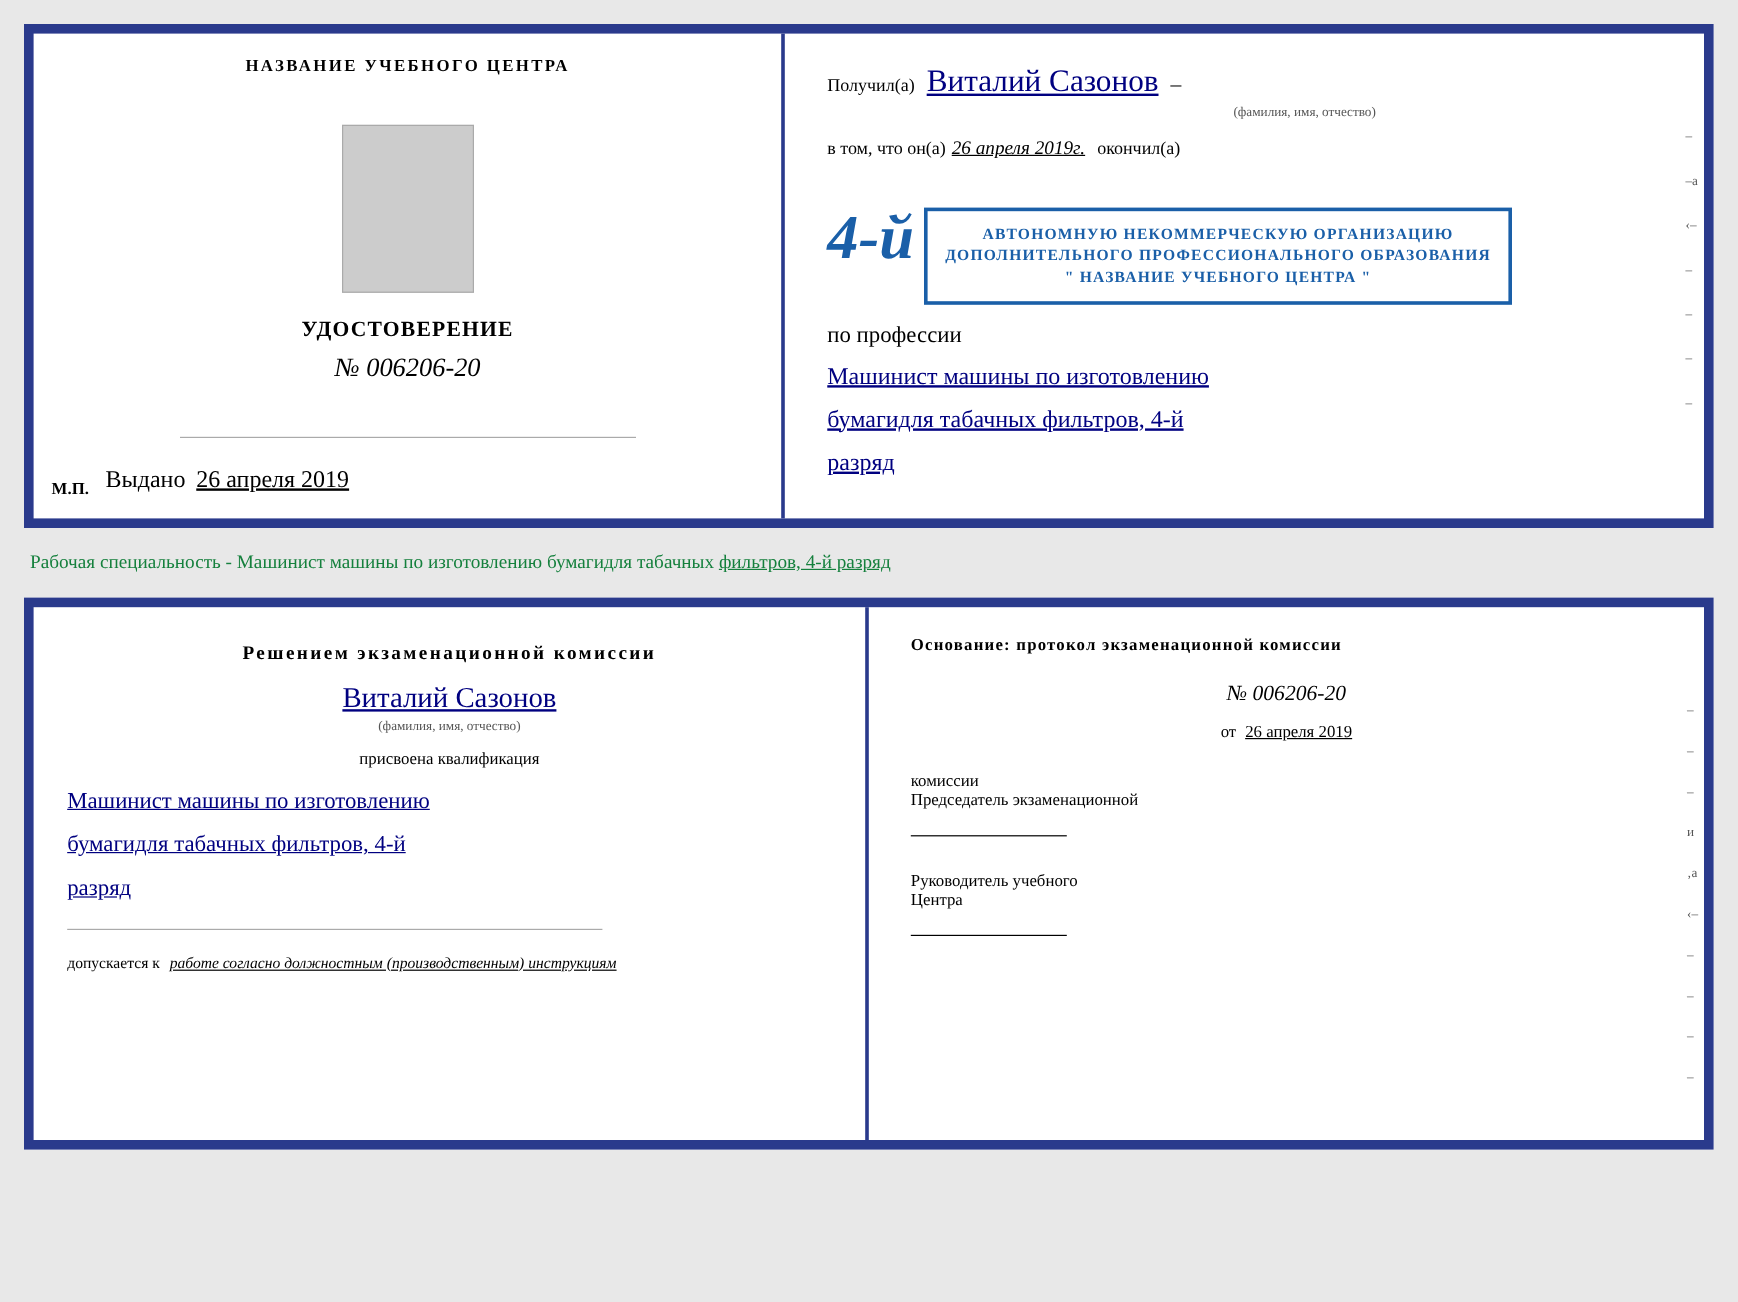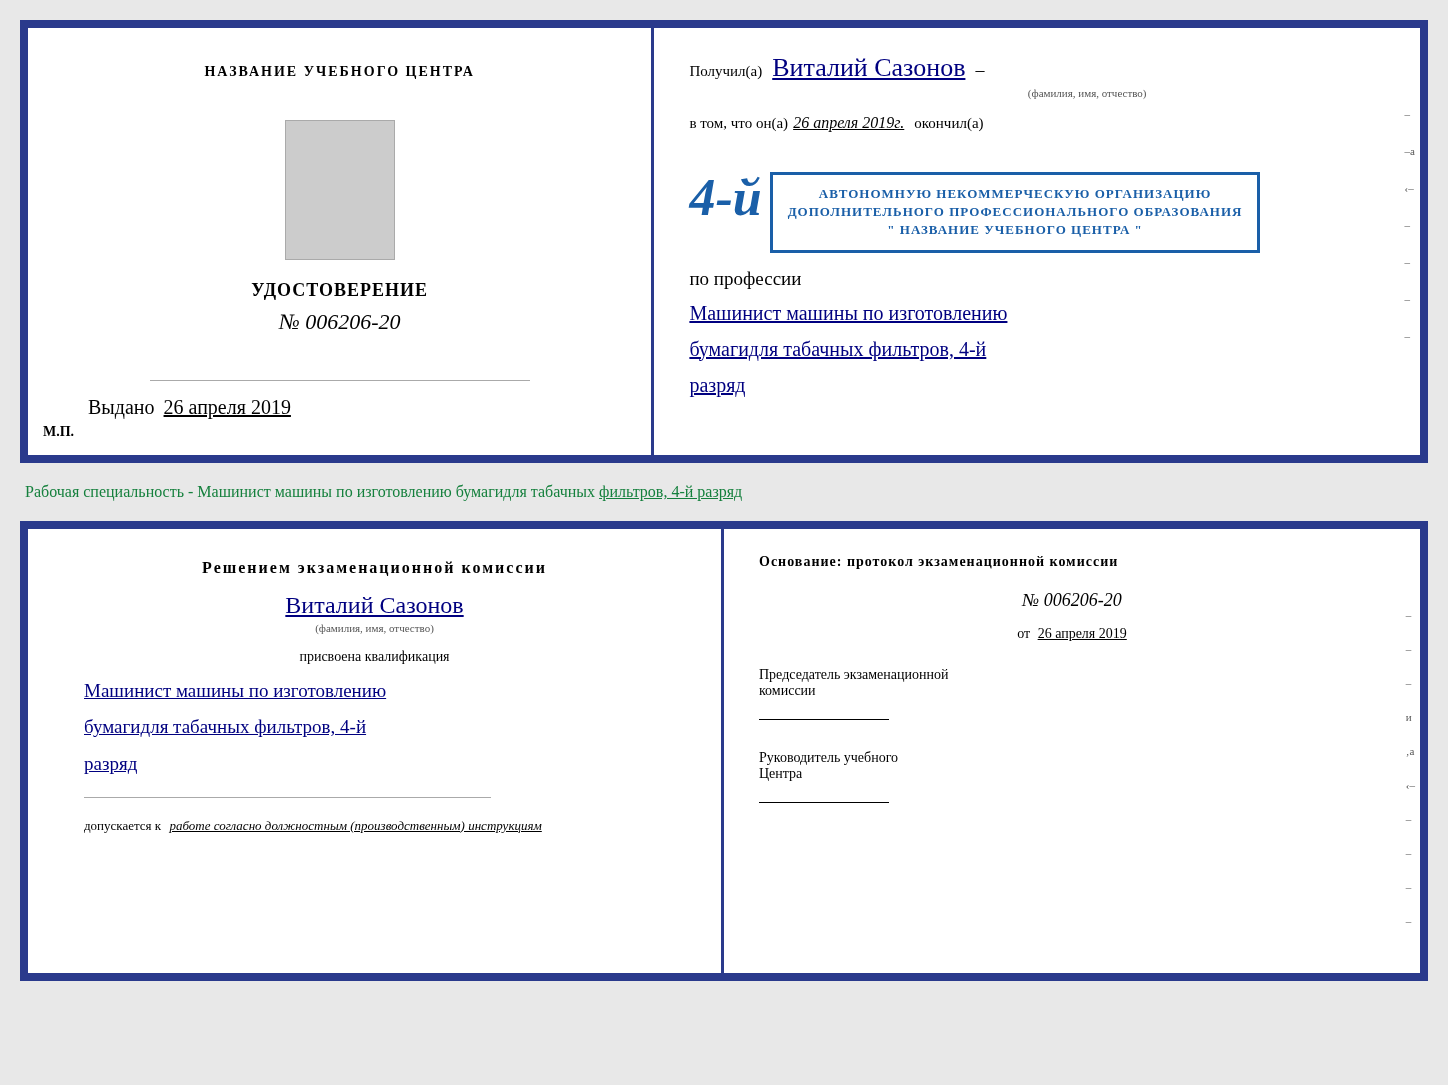--- a/index.html
+++ b/index.html
@@ -22,21 +22,21 @@
       display: flex;
       border: 8px solid #2a3a8c;
       background: #fff;
       min-height: 420px;
       position: relative;
     }
 
     .cert-left {
       width: 45%;
       border-right: 3px solid #2a3a8c;
-      padding: 36px 40px;
+      padding: 20px 40px;
       display: flex;
       flex-direction: column;
       align-items: center;
       position: relative;
     }
 
     .cert-right {
       width: 55%;
       padding: 25px 35px;
       position: relative;
@@ -192,21 +192,21 @@
     .certificate-bottom {
       display: flex;
       border: 8px solid #2a3a8c;
       background: #fff;
       min-height: 460px;
     }
 
     .cert-bottom-left {
       width: 50%;
       border-right: 3px solid #2a3a8c;
-      padding: 30px 56px;
+      padding: 30px 28px;
       position: relative;
     }
 
     .cert-bottom-right {
       width: 50%;
       padding: 25px 35px;
       position: relative;
     }
 
     .resheniem-title {
@@ -421,22 +421,22 @@
       <div class="osnovaniye-title">Основание: протокол экзаменационной  комиссии</div>
 
       <div class="protocol-number">№  006206-20</div>
 
       <div class="ot-date">
         <span>от</span>
         <span style="text-decoration:underline; margin-left:4px;">26 апреля 2019</span>
       </div>
 
       <div class="predsedatel-label">
+        <div>комиссии</div>
         <div>Председатель экзаменационной</div>
-        <div>комиссии</div>
         <div class="signature-line"></div>
       </div>
 
       <div class="rukovoditel-label">
         <div>Руководитель учебного</div>
         <div>Центра</div>
         <div class="signature-line"></div>
       </div>
 
       <div class="right-edge-marks-bottom">

